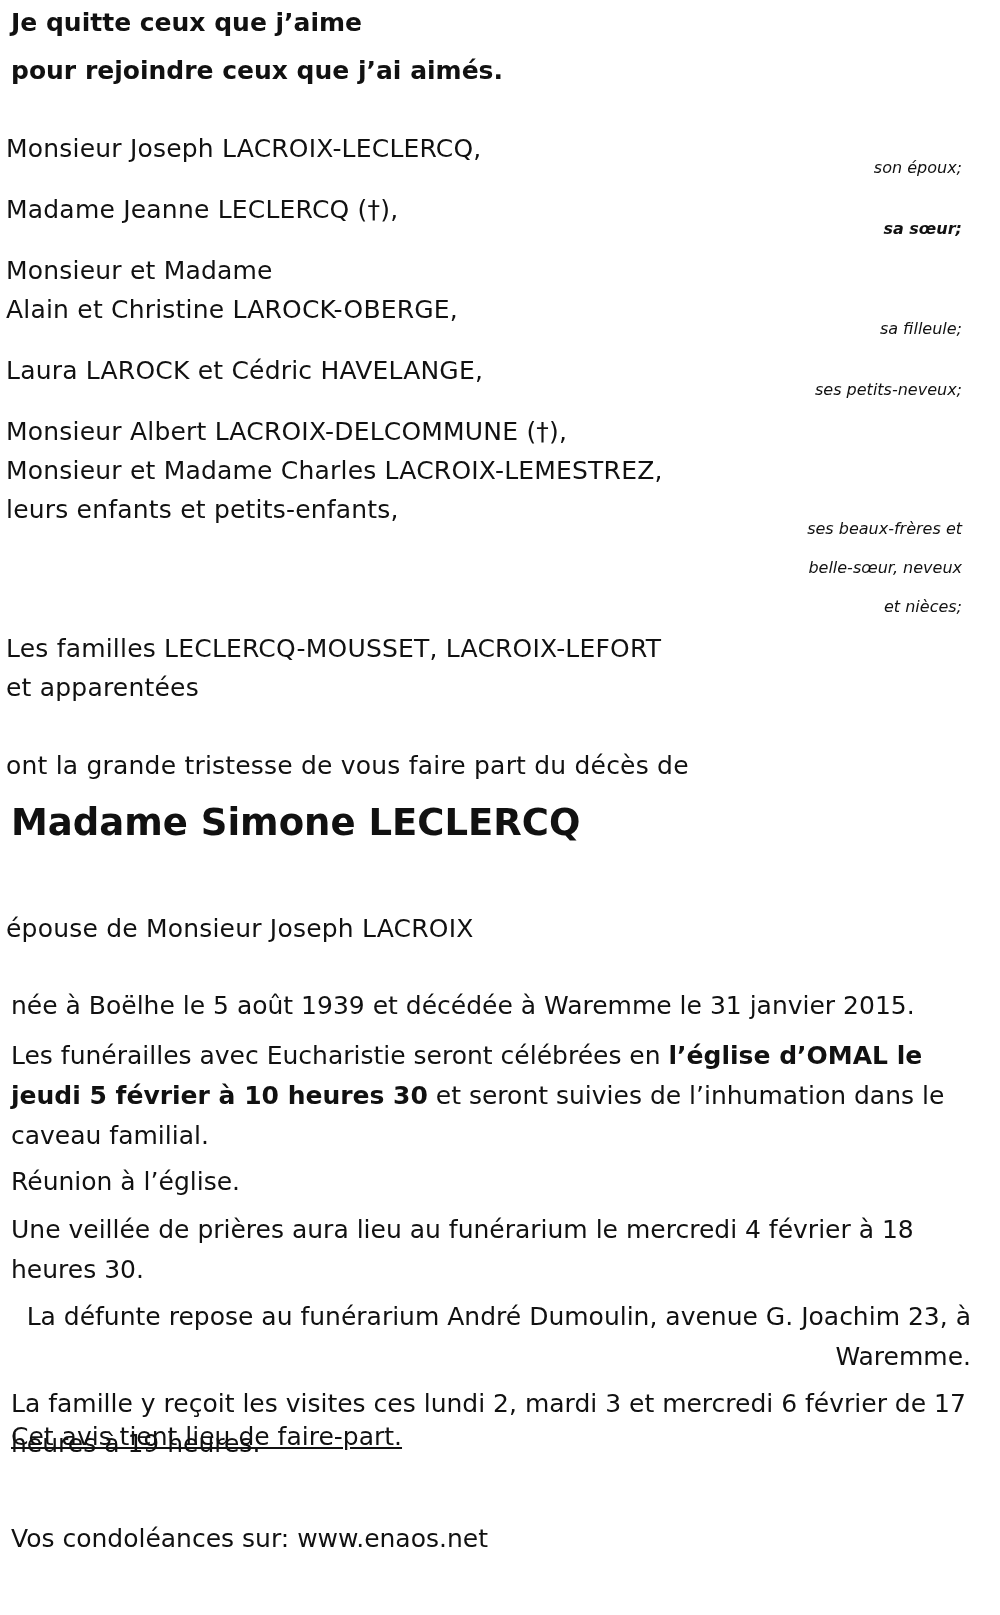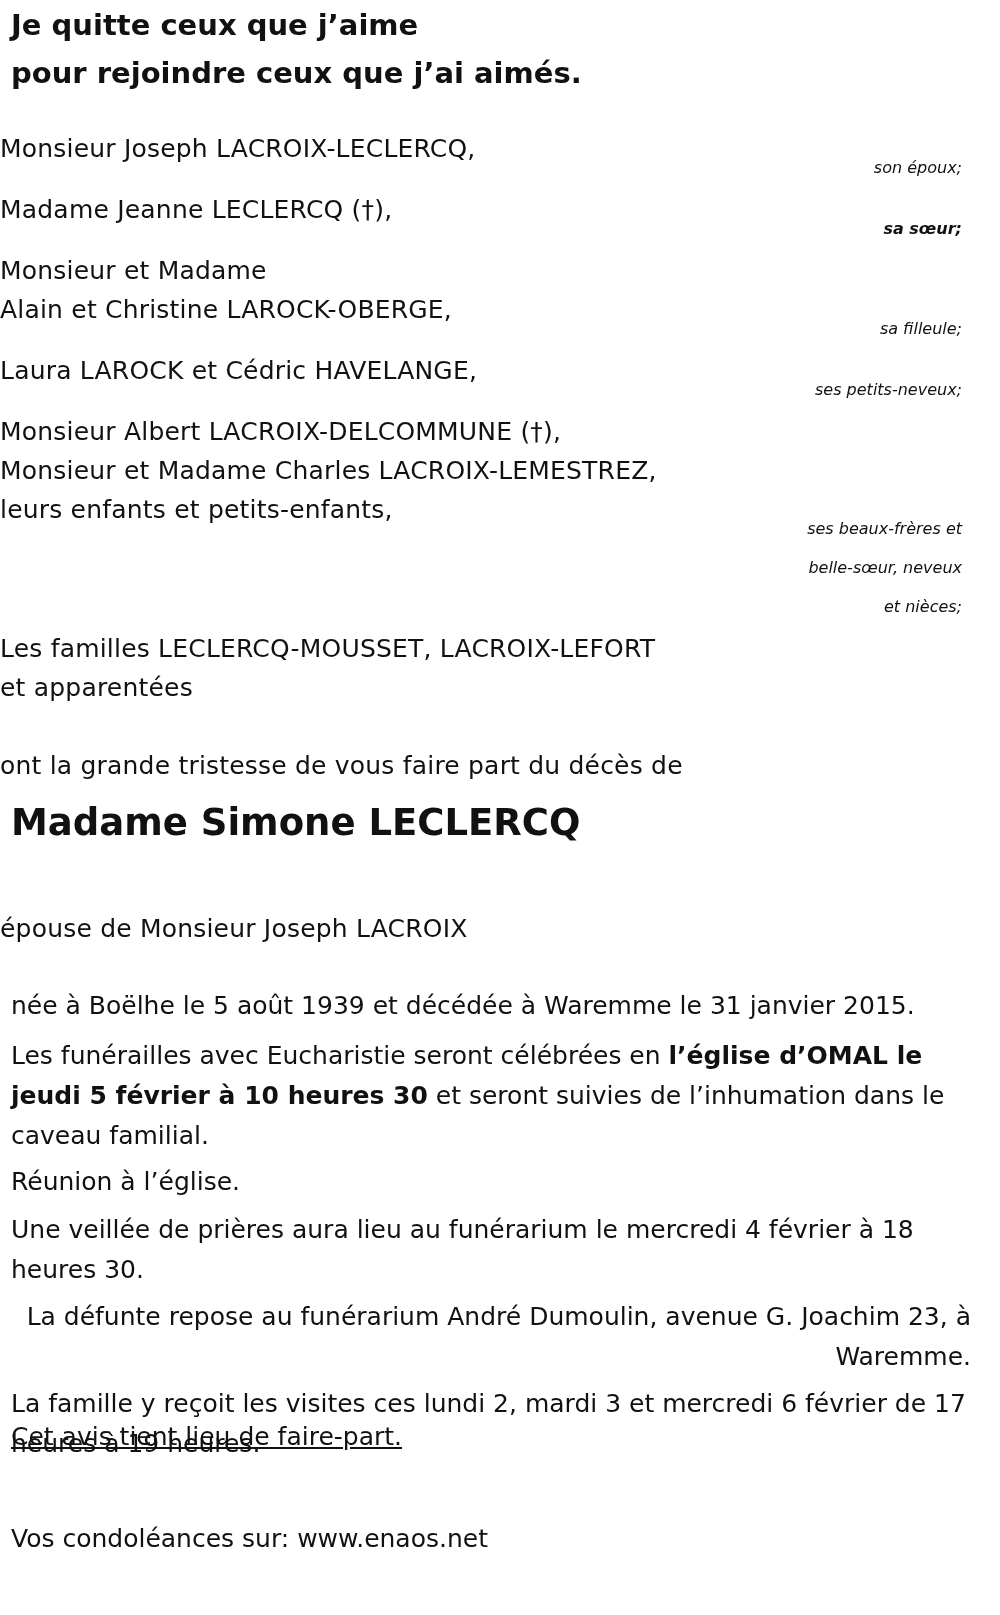--- a/index.html
+++ b/index.html
@@ -1,20 +1,20 @@
 <!DOCTYPE html>
 <html><head>
 <meta charset="utf-8">
 <style>
   html, body { margin: 0; padding: 0; background: #ffffff; }
   body { width: 1000px; height: 1615px; position: relative; overflow: hidden;
          font-family: "DejaVu Sans", "Liberation Sans", sans-serif; color: #111; }
   .abs { position: absolute; white-space: nowrap; }
-  .poem { font-weight: bold; font-size: 29px; left: 11px; }
-  .l { left: 0; font-size: 25px; letter-spacing: 0.2px; text-align: center; }
+  .poem { font-weight: bold; font-size: 25px; left: 11px; }
+  .l { left: 6px; font-size: 25px; letter-spacing: 0.2px; text-align: center; }
   .r { right: 38px; font-size: 16px; font-style: italic; text-align: right; }
   .title { left: 11px; font-size: 37px; font-weight: bold; }
   .para { position: absolute; left: 11px; width: 960px; font-size: 25px; line-height: 40px; }
   b { font-weight: bold; }
 </style>
 </head>
 <body>
 
 <div>
   <div class="abs poem" style="top:8px;">Je quitte ceux que j’aime</div>

